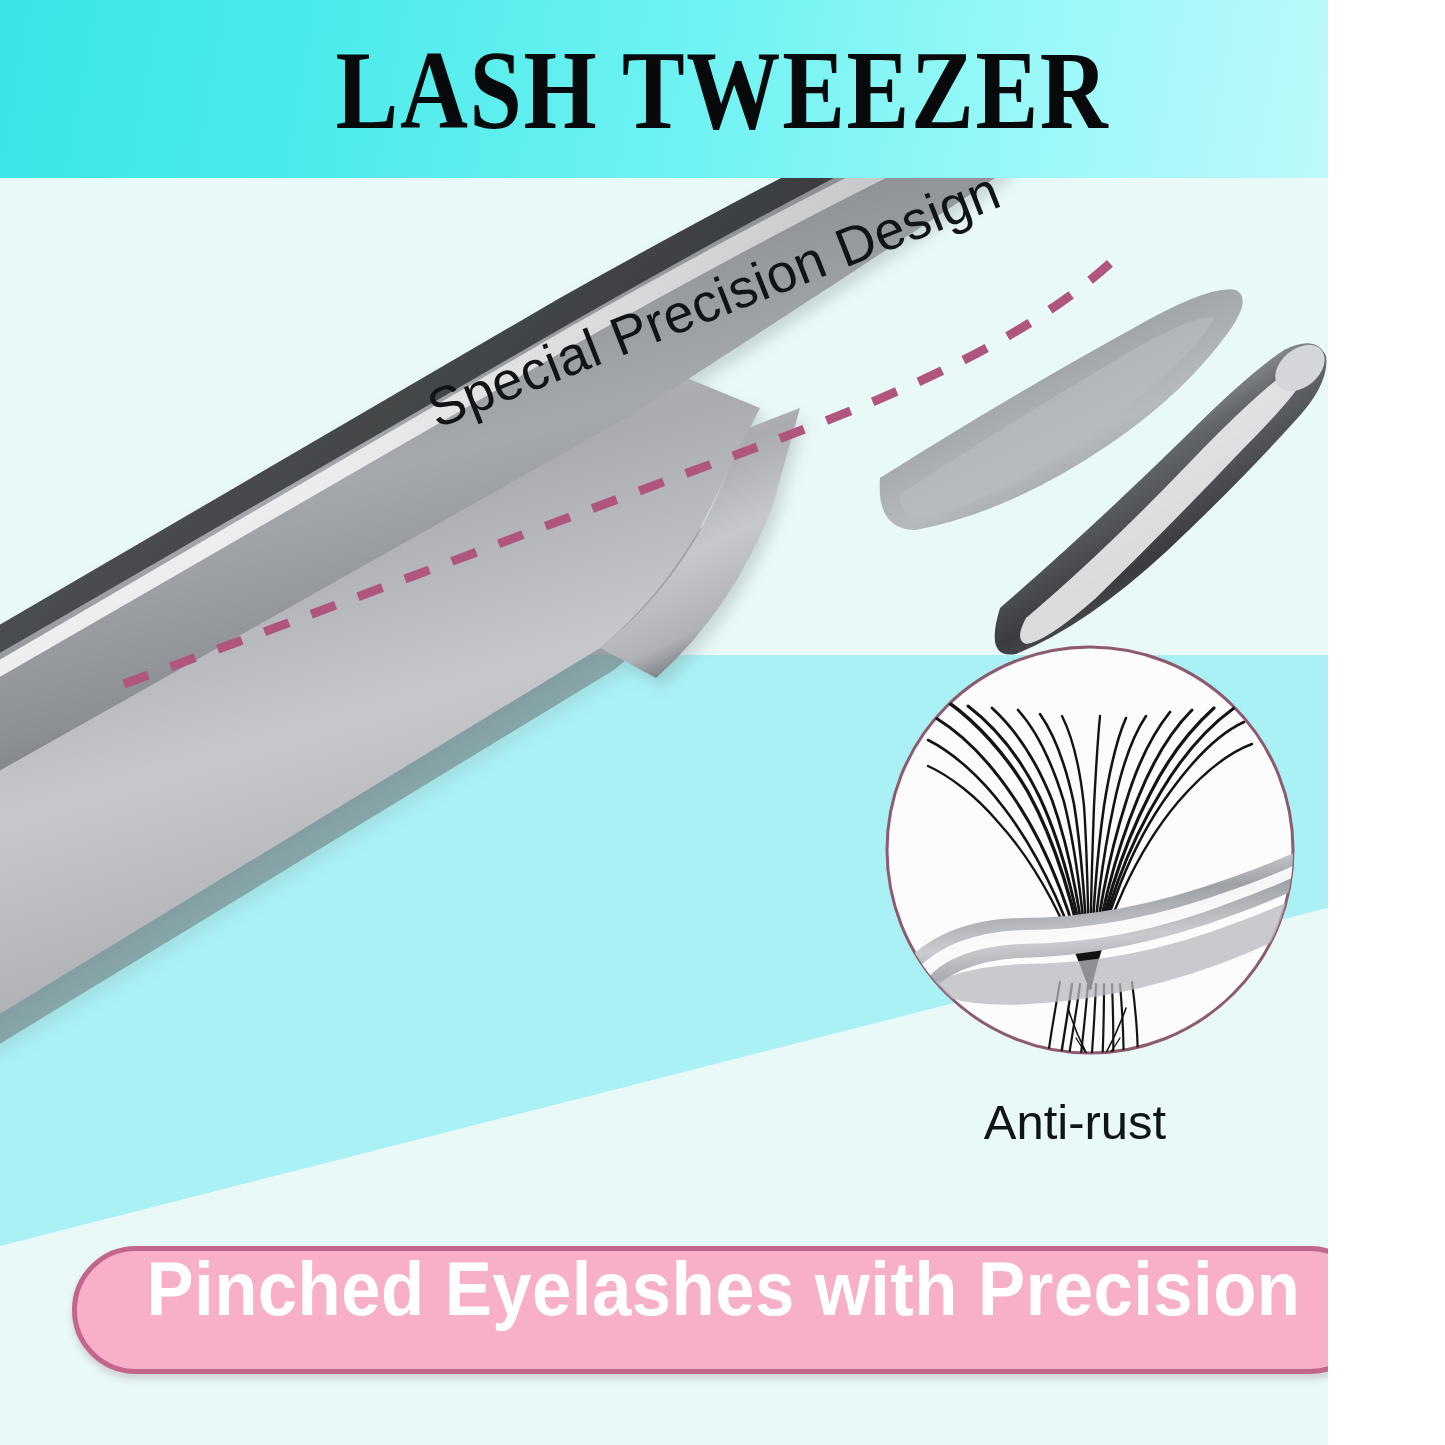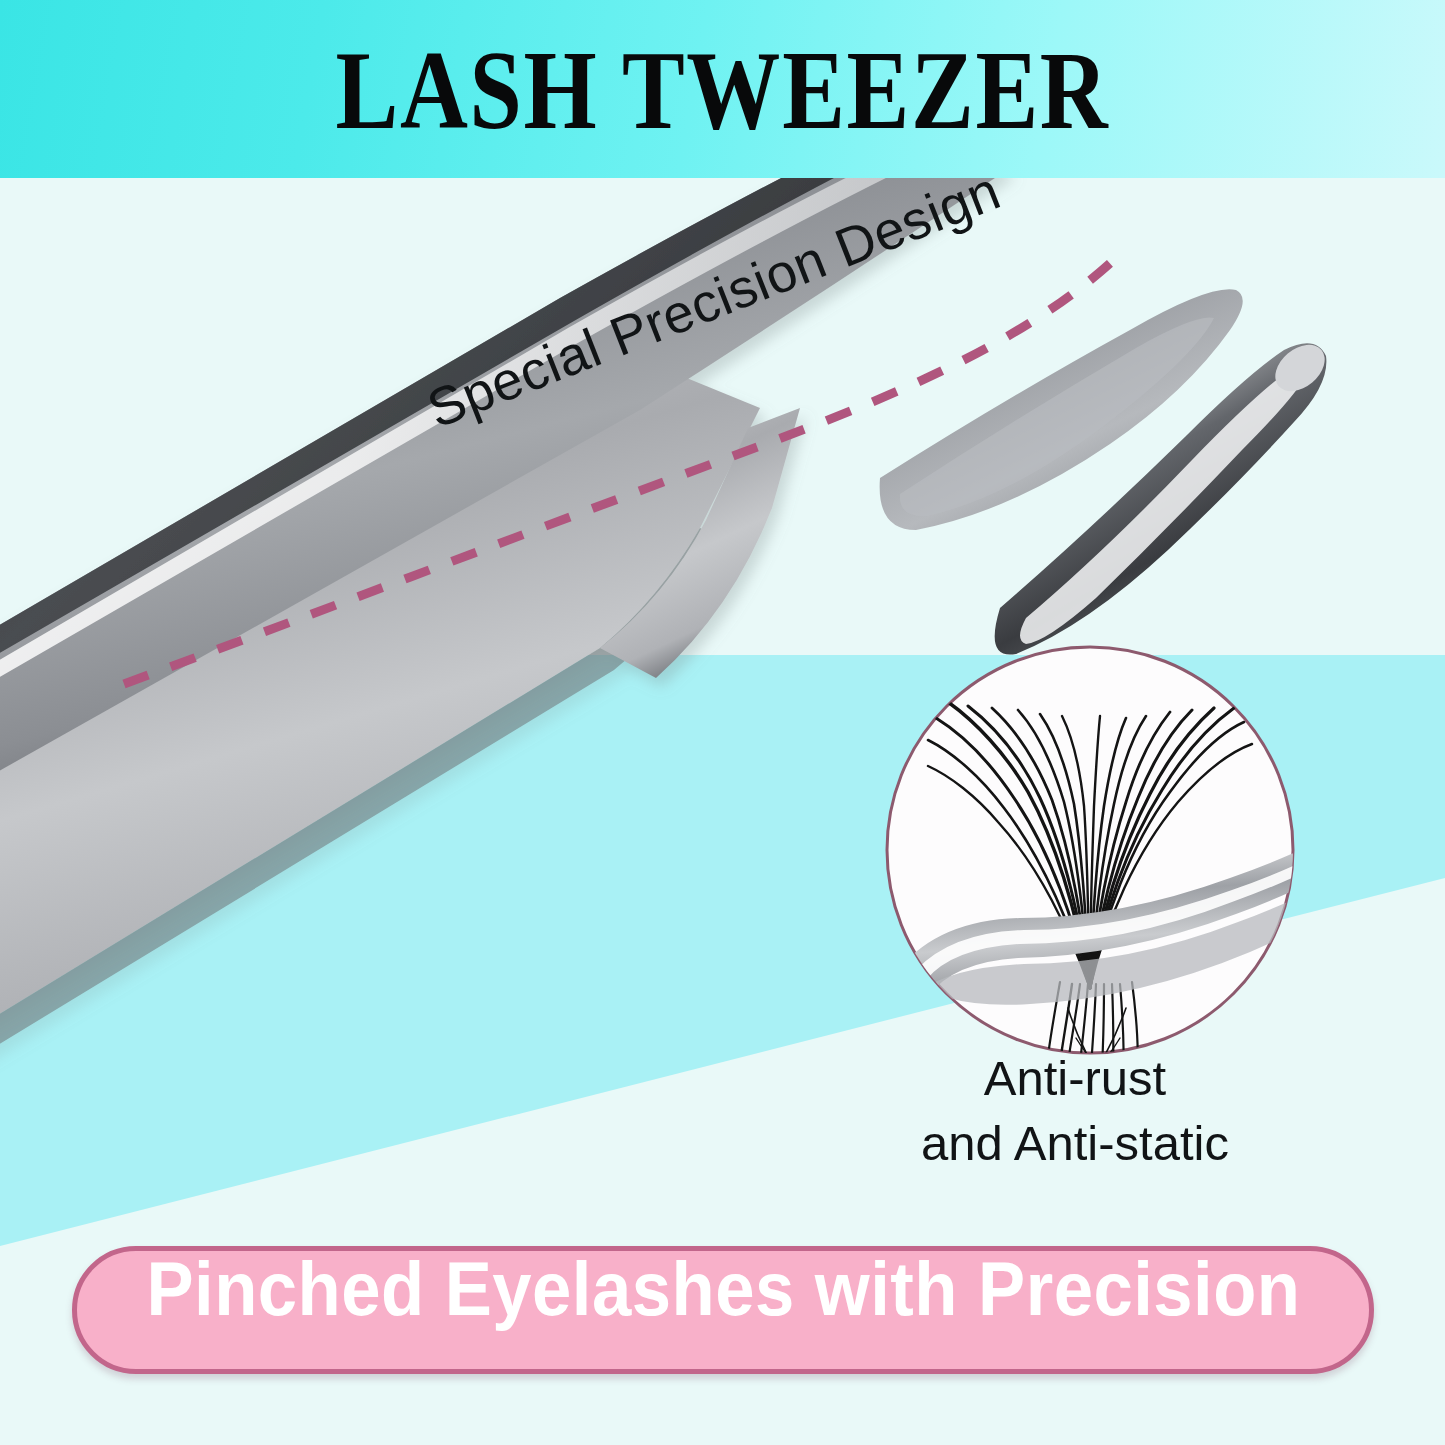--- a/index.html
+++ b/index.html
@@ -2,21 +2,21 @@
 <html><head>
 <meta charset="utf-8">
 <style>
   html, body {
     margin: 0;
     padding: 0;
     background: #ffffff;
   }
   #poster {
     position: relative;
-    width: 1445px;
+    width: 1328px;
     height: 1445px;
     overflow: hidden;
     font-family: "Liberation Sans", sans-serif;
     background: #0369a1;
   }
 
   
   .header-band {
     position: absolute;
     left: 0; top: 0;
@@ -64,21 +64,21 @@
     white-space: nowrap;
     transform: rotate(-21.5deg);
     transform-origin: left center;
     letter-spacing: 0.5px;
   }
 
   
   .circle-caption {
     position: absolute;
     left: 820px;
-    top: 1046px;
+    top: 1090px;
     width: 510px;
     text-align: center;
     color: #111416;
     font-size: 49px;
     line-height: 1.32;
   }
   .circle-caption span { display: block; white-space: nowrap; }
 
   
   .bottom-banner {
@@ -268,20 +268,19 @@
           </g>
         </g>
       </g>
     </svg>
   </div>
 
   <div class="precision-label">Special Precision Design</div>
 
   <div class="circle-caption">
     <span>Anti-rust</span>
-    <span>and Anti-static</span>
   </div>
 
   <div class="bottom-banner">
     <div class="bottom-banner-text">Pinched Eyelashes with Precision</div>
   </div>
 
 </div>
 
 </body></html>

